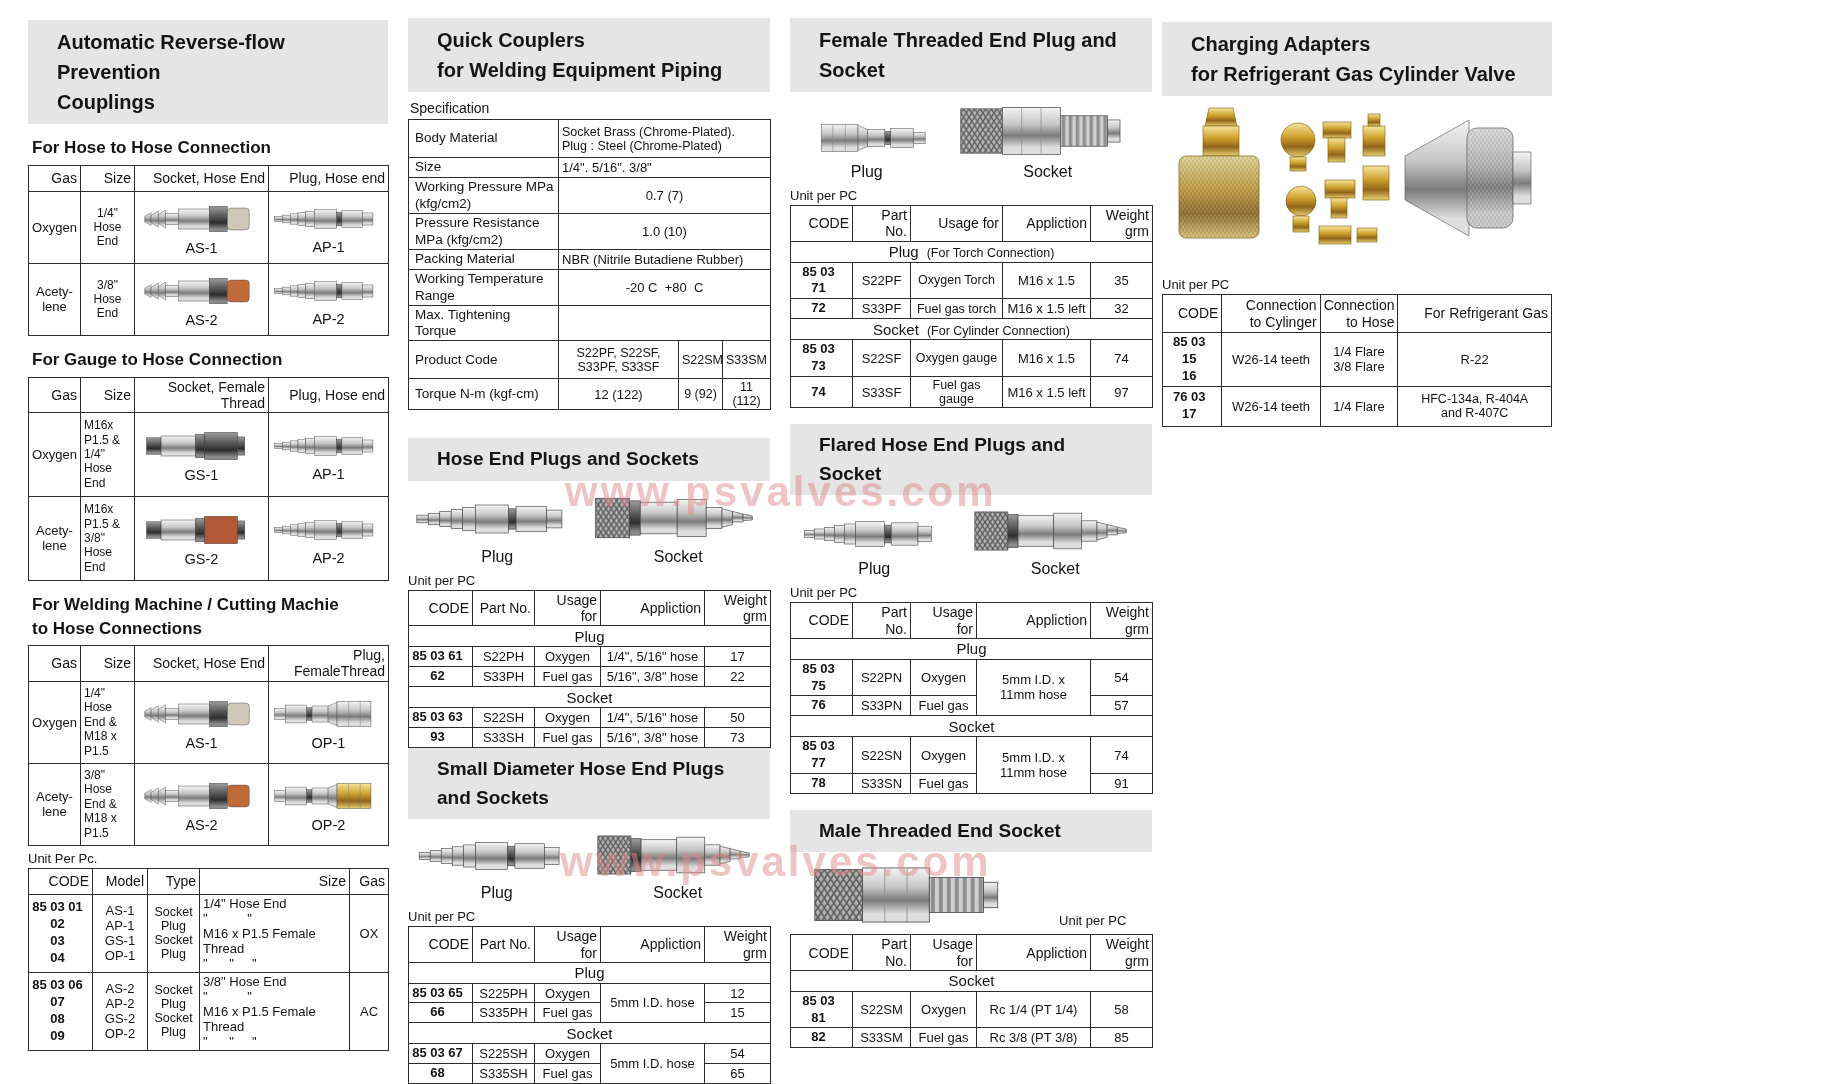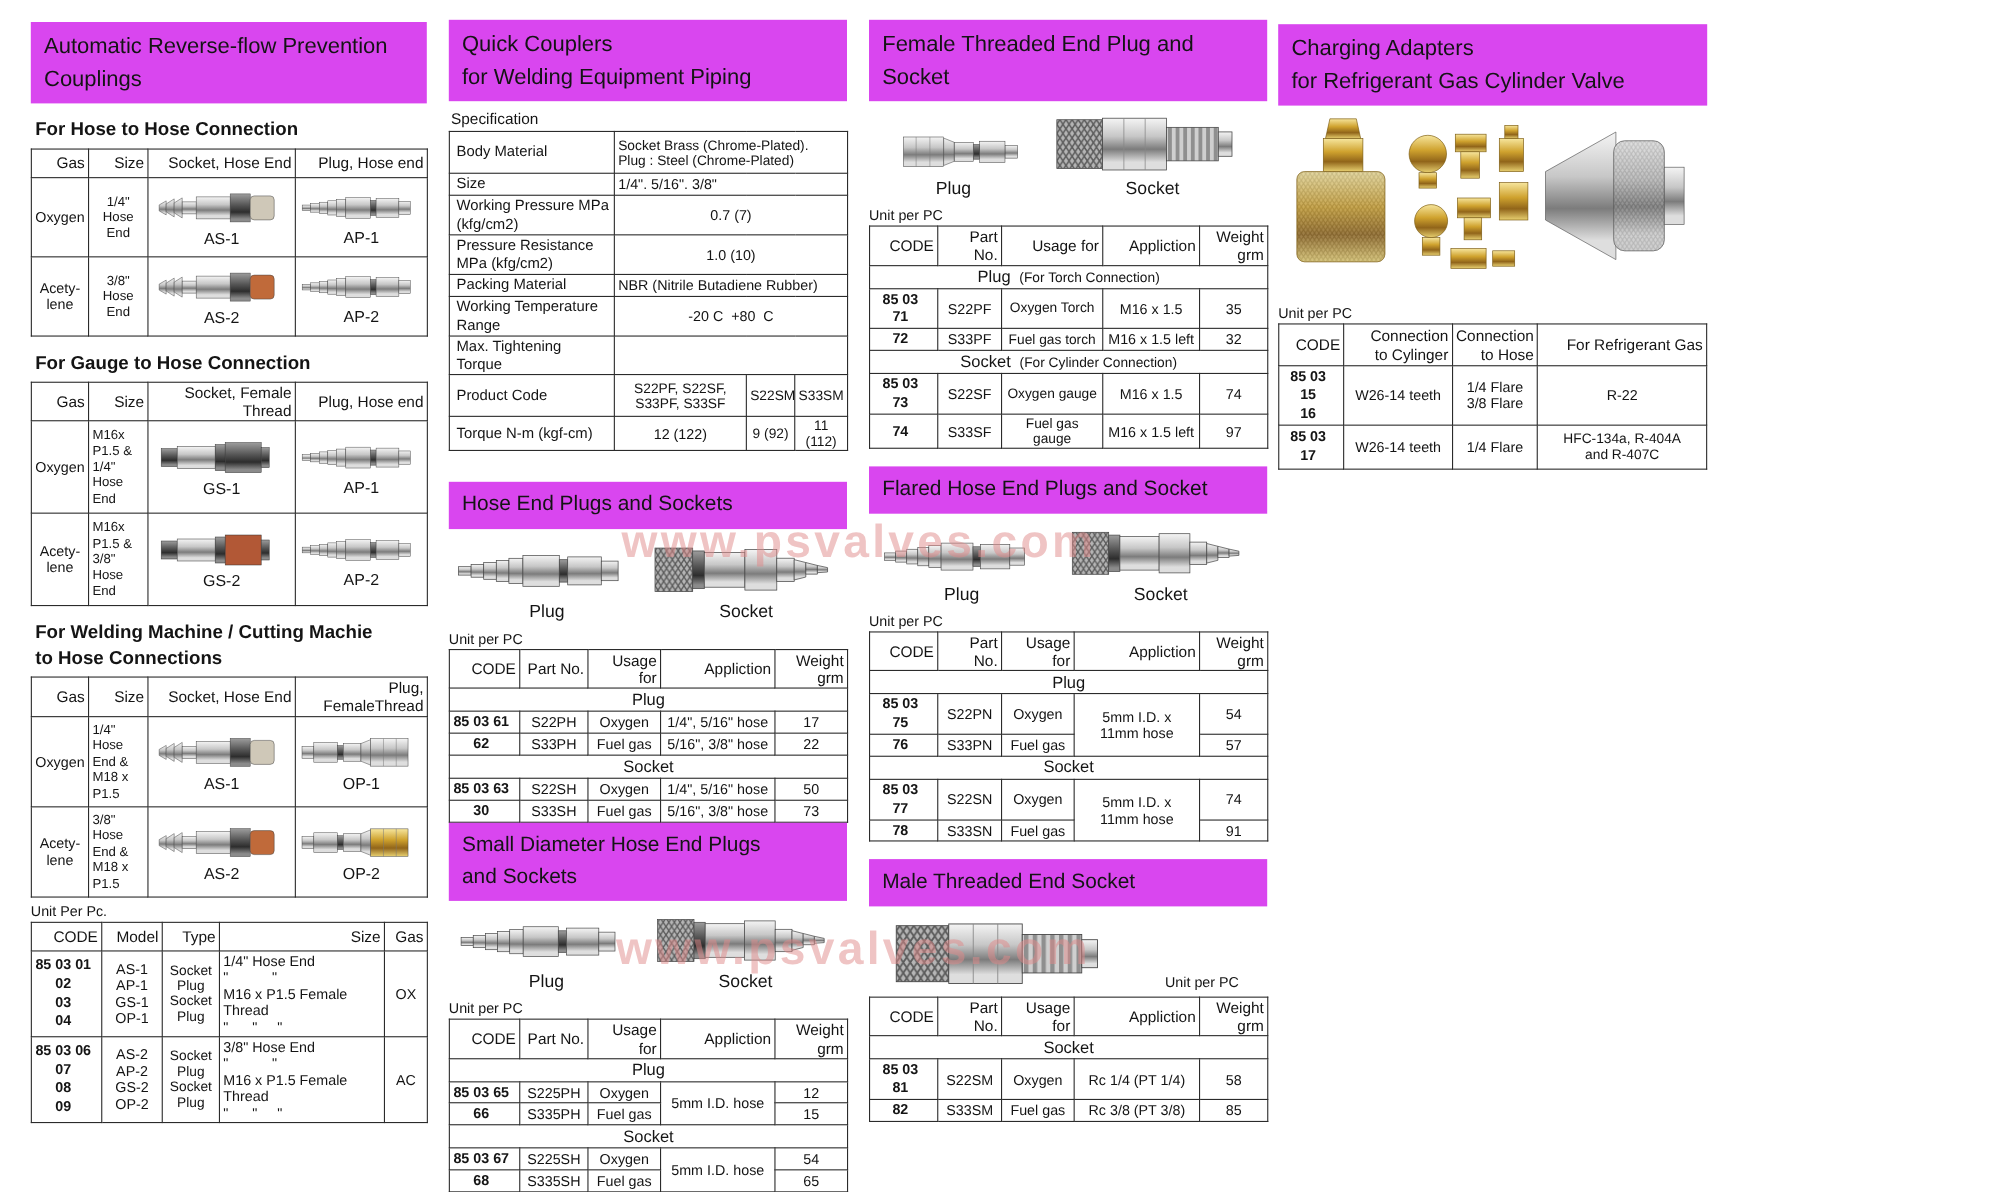--- a/index.html
+++ b/index.html
@@ -1,20 +1,20 @@
 <!DOCTYPE html>
 <html><head>
 <meta charset="utf-8">
 <style>
 *{box-sizing:border-box}
 html,body{margin:0;padding:0}
 body{width:1824px;height:1084px;position:relative;background:#fff;
      font-family:"Liberation Sans",sans-serif;color:#141414;overflow:hidden}
 .col{position:absolute}
-.hd{background:#d946ef;font-weight:400;font-size:20px;line-height:1.5;padding:7px 12px;white-space:pre-line}
+.hd{background:#e5e5e5;font-weight:700;font-size:20px;line-height:1.5;padding:7px 29px;white-space:pre-line}
 .sub{font-weight:700;font-size:17px;margin:12px 0 5px 4px;white-space:pre-line;line-height:1.4}
 table{border-collapse:collapse;width:100%;table-layout:fixed}
 td,th{border:1px solid #2b2b2b;padding:1px 3px;font-size:13px;vertical-align:middle;overflow:hidden}
 th{font-weight:400;font-size:14px;text-align:right;height:26px;line-height:1.15}
 .c{text-align:center}
 .pre,[data-bind-lines]{white-space:pre-line}
 .sz{font-size:12px;line-height:1.2;padding:2px 3px}
 .cap{text-align:center;font-size:14.5px;line-height:1.15;padding:1px 0 2px}
 .figcell{padding:2px 2px 0;text-align:center}
 .fig{display:block;margin:2px auto 0;--cap:#cfc8b8;--hexc:url(#gmetd);--nutc:url(#gmet)}
@@ -460,21 +460,21 @@
           <td colspan="5" class="grpc" data-bind="col2.hose_end.socket_group">Socket</td>
         </tr>
     <tr>
       <td class="codec" data-bind="col2.hose_end.rows_socket.0.code">85 03 63</td>
       <td class="c" data-bind="col2.hose_end.rows_socket.0.part">S22SH</td>
       <td class="c" data-bind="col2.hose_end.rows_socket.0.usage">Oxygen</td>
       <td class="c" data-bind="col2.hose_end.rows_socket.0.app">1/4", 5/16" hose</td>
       <td class="c" data-bind="col2.hose_end.rows_socket.0.weight">50</td>
     </tr>
     <tr>
-      <td class="codec" data-bind="col2.hose_end.rows_socket.1.code">30</td>
+      <td class="codec" data-bind="col2.hose_end.rows_socket.1.code">93</td>
       <td class="c" data-bind="col2.hose_end.rows_socket.1.part">S33SH</td>
       <td class="c" data-bind="col2.hose_end.rows_socket.1.usage">Fuel gas</td>
       <td class="c" data-bind="col2.hose_end.rows_socket.1.app">5/16", 3/8" hose</td>
       <td class="c" data-bind="col2.hose_end.rows_socket.1.weight">73</td>
     </tr>
   </tbody>
     </table>
 
   <div class="hd" style="font-size:19px" data-bind-lines="col2.small_dia.title_lines">Small Diameter Hose End Plugs
 and Sockets</div>
@@ -786,21 +786,21 @@
     </tr>
     <tr style="height:44px">
       <td class="codec" data-bind-lines="col4.rows.0.code_lines">85 03 15
 16</td>
       <td class="c" data-bind="col4.rows.0.cyl">W26-14 teeth</td>
       <td class="c pre" data-bind-lines="col4.rows.0.hose_lines">1/4 Flare
 3/8 Flare</td>
       <td class="c" data-bind-lines="col4.rows.0.gas_lines">R-22</td>
     </tr>
     <tr style="height:40px">
-      <td class="codec" data-bind-lines="col4.rows.1.code_lines">85 03 17</td>
+      <td class="codec" data-bind-lines="col4.rows.1.code_lines">76 03 17</td>
       <td class="c" data-bind="col4.rows.1.cyl">W26-14 teeth</td>
       <td class="c pre" data-bind-lines="col4.rows.1.hose_lines">1/4 Flare</td>
       <td class="c small" data-bind-lines="col4.rows.1.gas_lines">HFC-134a, R-404A
 and R-407C</td>
     </tr>
   </tbody>
     </table>
 </div>
 
 <div class="wm" style="left:565px;top:468px" data-bind="watermark.text">www.psvalves.com</div>

